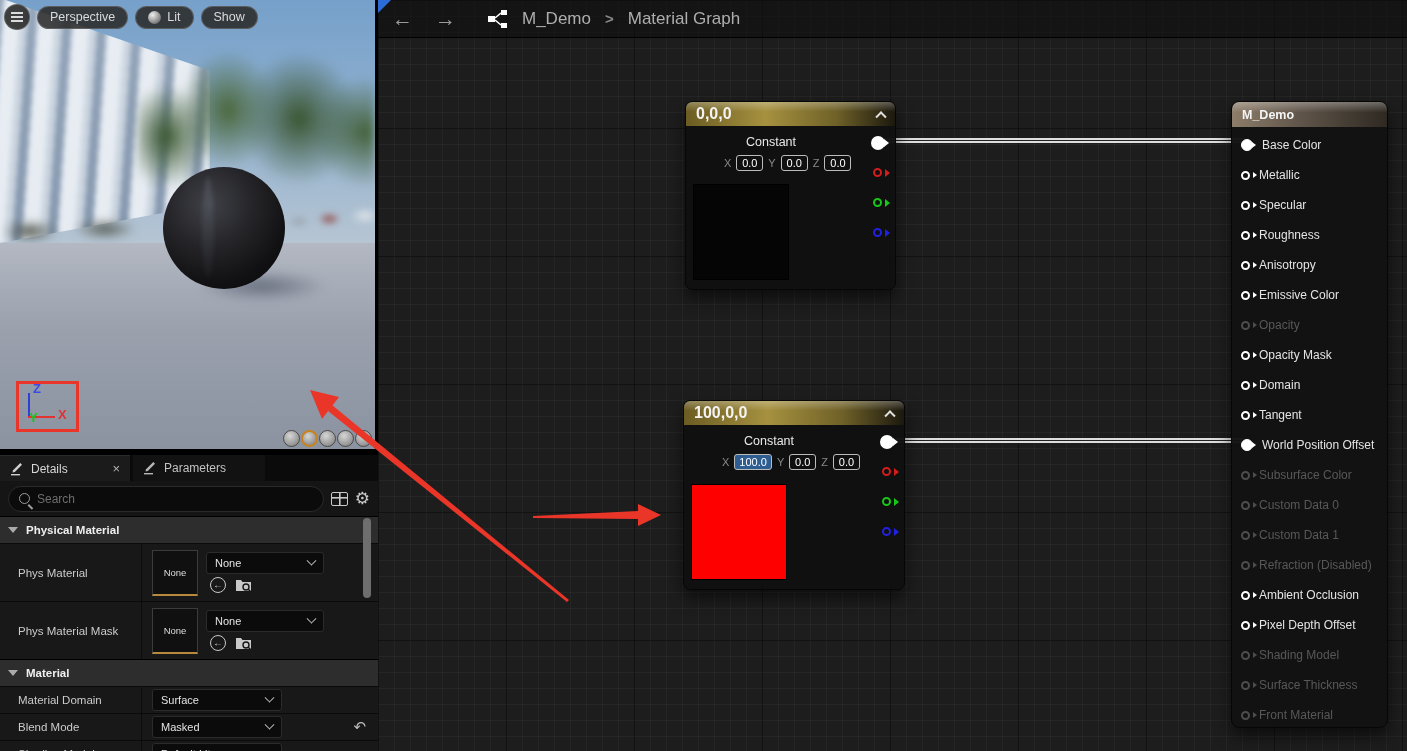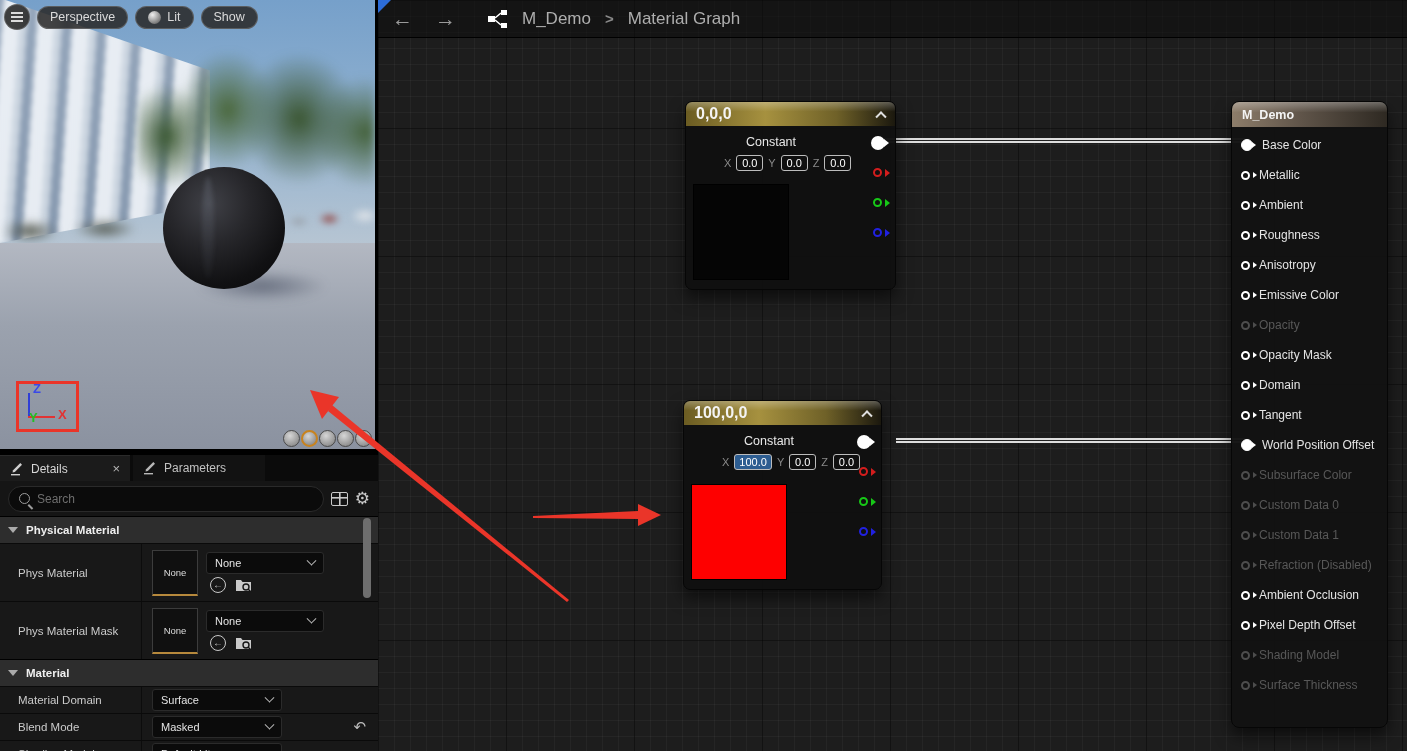--- a/index.html
+++ b/index.html
@@ -384,21 +384,21 @@
           </div>
         <div class="pslot">
             <span class="opin g"></span>
           </div>
         <div class="pslot">
             <span class="opin b"></span>
           </div>
       </div>
     </div>
 
-    <div class="cnode" style="left:305px; top:400px; width:199px; height:190px;">
+    <div class="cnode" style="left:305px; top:400px; width:222px; height:190px;">
       <div class="cnode-head">
         <span class="ttl">100,0,0</span>
         <span class="collapse"></span>
       </div>
       <div class="cnode-sub">Constant</div>
       <div class="xyz">
         <span class="axl">X</span>
         <span class="fbox sel">100.0</span>
         <span class="axl">Y</span>
         <span class="fbox">0.0</span>
@@ -430,21 +430,21 @@
           <div class="mrow connected">
             <span class="mpin"></span>
             <span class="mlabel">Base Color</span>
           </div>
           <div class="mrow normal">
             <span class="mpin"></span>
             <span class="mlabel">Metallic</span>
           </div>
           <div class="mrow normal">
             <span class="mpin"></span>
-            <span class="mlabel">Ambient</span>
+            <span class="mlabel">Specular</span>
           </div>
           <div class="mrow normal">
             <span class="mpin"></span>
             <span class="mlabel">Roughness</span>
           </div>
           <div class="mrow normal">
             <span class="mpin"></span>
             <span class="mlabel">Anisotropy</span>
           </div>
           <div class="mrow normal">
@@ -495,20 +495,24 @@
             <span class="mpin"></span>
             <span class="mlabel">Pixel Depth Offset</span>
           </div>
           <div class="mrow disabled">
             <span class="mpin"></span>
             <span class="mlabel">Shading Model</span>
           </div>
           <div class="mrow disabled">
             <span class="mpin"></span>
             <span class="mlabel">Surface Thickness</span>
+          </div>
+          <div class="mrow disabled">
+            <span class="mpin"></span>
+            <span class="mlabel">Front Material</span>
           </div>
         </div>
     </div>
   </div>
 
   <svg class="annotations" width="1407" height="751">
     <g>
       <polygon points="569,600 332,405 328,411 567,602" fill="#ea3529"></polygon>
       <polygon points="310,390 339,397 322,419" fill="#ea3529"></polygon>
     </g>

